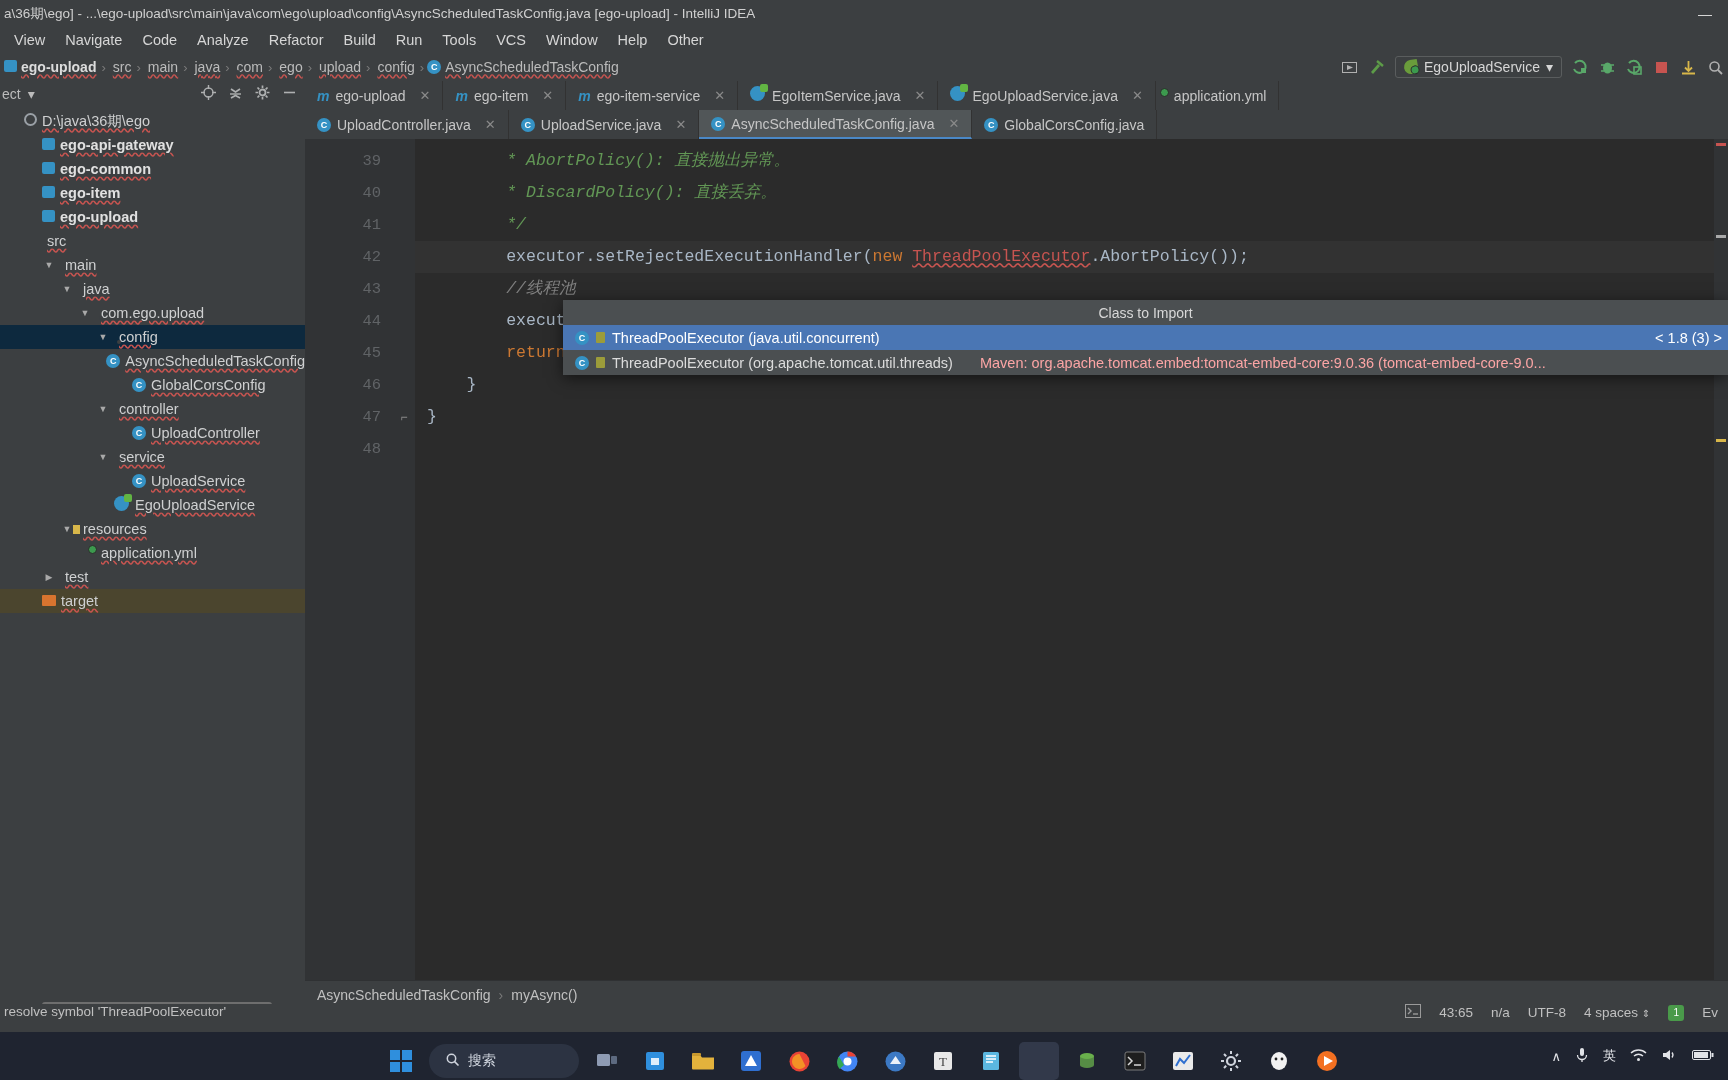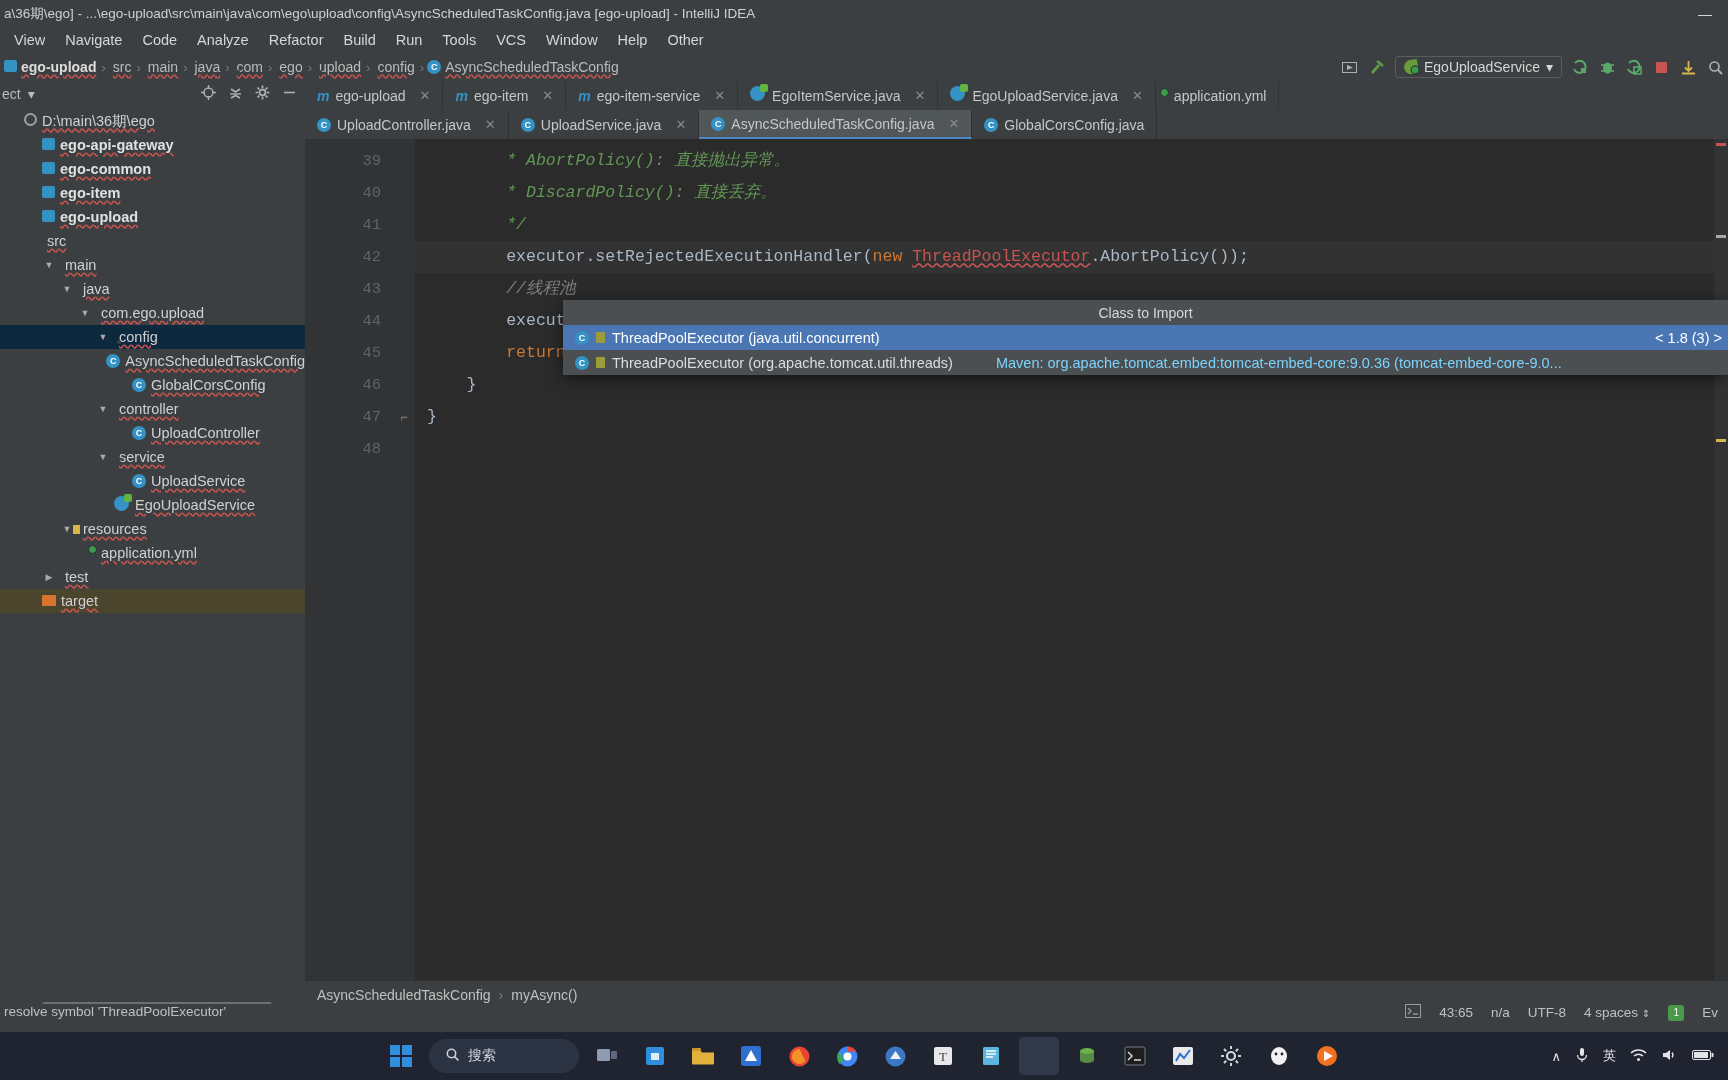--- a/index.html
+++ b/index.html
@@ -108,21 +108,21 @@
   .popup { position:absolute; left:563px; top:300px; width:1165px;
     background:#4b4f51; box-shadow:0 3px 14px rgba(0,0,0,.55); z-index:40;
     font-family:"Liberation Sans", sans-serif; }
   .popup-title { height:25px; display:flex; align-items:center;
     justify-content:center; font-size:14px; color:#d8d8d8; background:#4b4f51; }
   .popup-row { height:25px; display:flex; align-items:center; gap:7px;
     font-size:14.5px; color:#dcdcdc; padding-left:12px; white-space:nowrap; }
   .popup-row.sel { background:#4a76b4; color:#fff; }
   .popup-row .lock { width:9px; height:11px; background:#9c9c3a; border-radius:1px;
     position:relative; display:inline-block; }
-  .popup-row .mvn { color:#7dd3fc; margin-left:36px; }
+  .popup-row .mvn { color:#fca5a5; margin-left:20px; }
   .popup-row .ver { margin-left:auto; padding-right:6px; }
 
   
   .bcrumb { height:28px; background:#3c3f41; display:flex; align-items:center;
     font-size:14px; color:#c0c0c0; padding-left:12px; gap:8px; border-top:1px solid #2f3133; }
 
   
   .bottom { height:250px; display:flex; background:#3c3f41; }
   .dash-left { width:470px; flex:0 0 470px; display:flex; flex-direction:column;
     background:#3c3f41; }
@@ -152,21 +152,21 @@
 
   
   .statusbar { position:absolute; left:0; bottom:48px; width:1728px; height:28px;
     background:#3c3f41; display:flex; align-items:flex-start; font-size:13.5px;
     color:#c0c0c0; padding-left:4px; }
   .status-right { margin-left:auto; display:flex; align-items:center; gap:18px;
     padding-right:10px; }
 
   
   .taskbar { position:absolute; left:0; bottom:0; width:1728px; height:48px;
-    background:#1f2430; display:flex; align-items:center; justify-content:center;
+    background:#1f2430; display:flex; align-items:flex-end; justify-content:center;
     gap:4px; }
   .tb-icons { display:flex; align-items:center; gap:8px; }
   .tbi { width:40px; height:38px; border-radius:5px; display:flex; align-items:center;
     justify-content:center; position:relative; }
   .tbi.active { background:#32394a;padding-left:40px; }
   .winlogo { width:22px; height:22px; display:grid; grid-template-columns:1fr 1fr;
     grid-template-rows:1fr 1fr; gap:2px; }
   .winlogo span { background:#2f8fdd; }
   .searchbox { display:flex; align-items:center; gap:8px; background:#2c3342;
     border-radius:18px; height:34px; padding:0 16px; color:#cfd4dd; font-size:14px;
@@ -337,21 +337,21 @@
               <path d="M2 7.5 h11" stroke="#aeb0b1" stroke-width="1.6"></path>
             </svg>
         </span>
       </span>
     </div>
     <div class="tree" id="tree">
         <div class="trow">
           <span class="ind" style="width:0px"></span>
           <span class="arrow"></span>
           <span><span style="width:13px;height:13px;display:inline-block;border:2px solid #9aa0a6;border-radius:50%;"></span></span>
-          <span class="wavy">D:\main\36期\ego</span>
+          <span class="wavy">D:\java\36期\ego</span>
         </div>
         <div class="trow">
           <span class="ind" style="width:18px"></span>
           <span class="arrow"></span>
           <span><span style="width:13px;height:12px;display:inline-block;background:#3592c4;border-radius:2px;"></span></span>
           <span class="bold wavy">ego-api-gateway</span>
         </div>
         <div class="trow">
           <span class="ind" style="width:18px"></span>
           <span class="arrow"></span>

